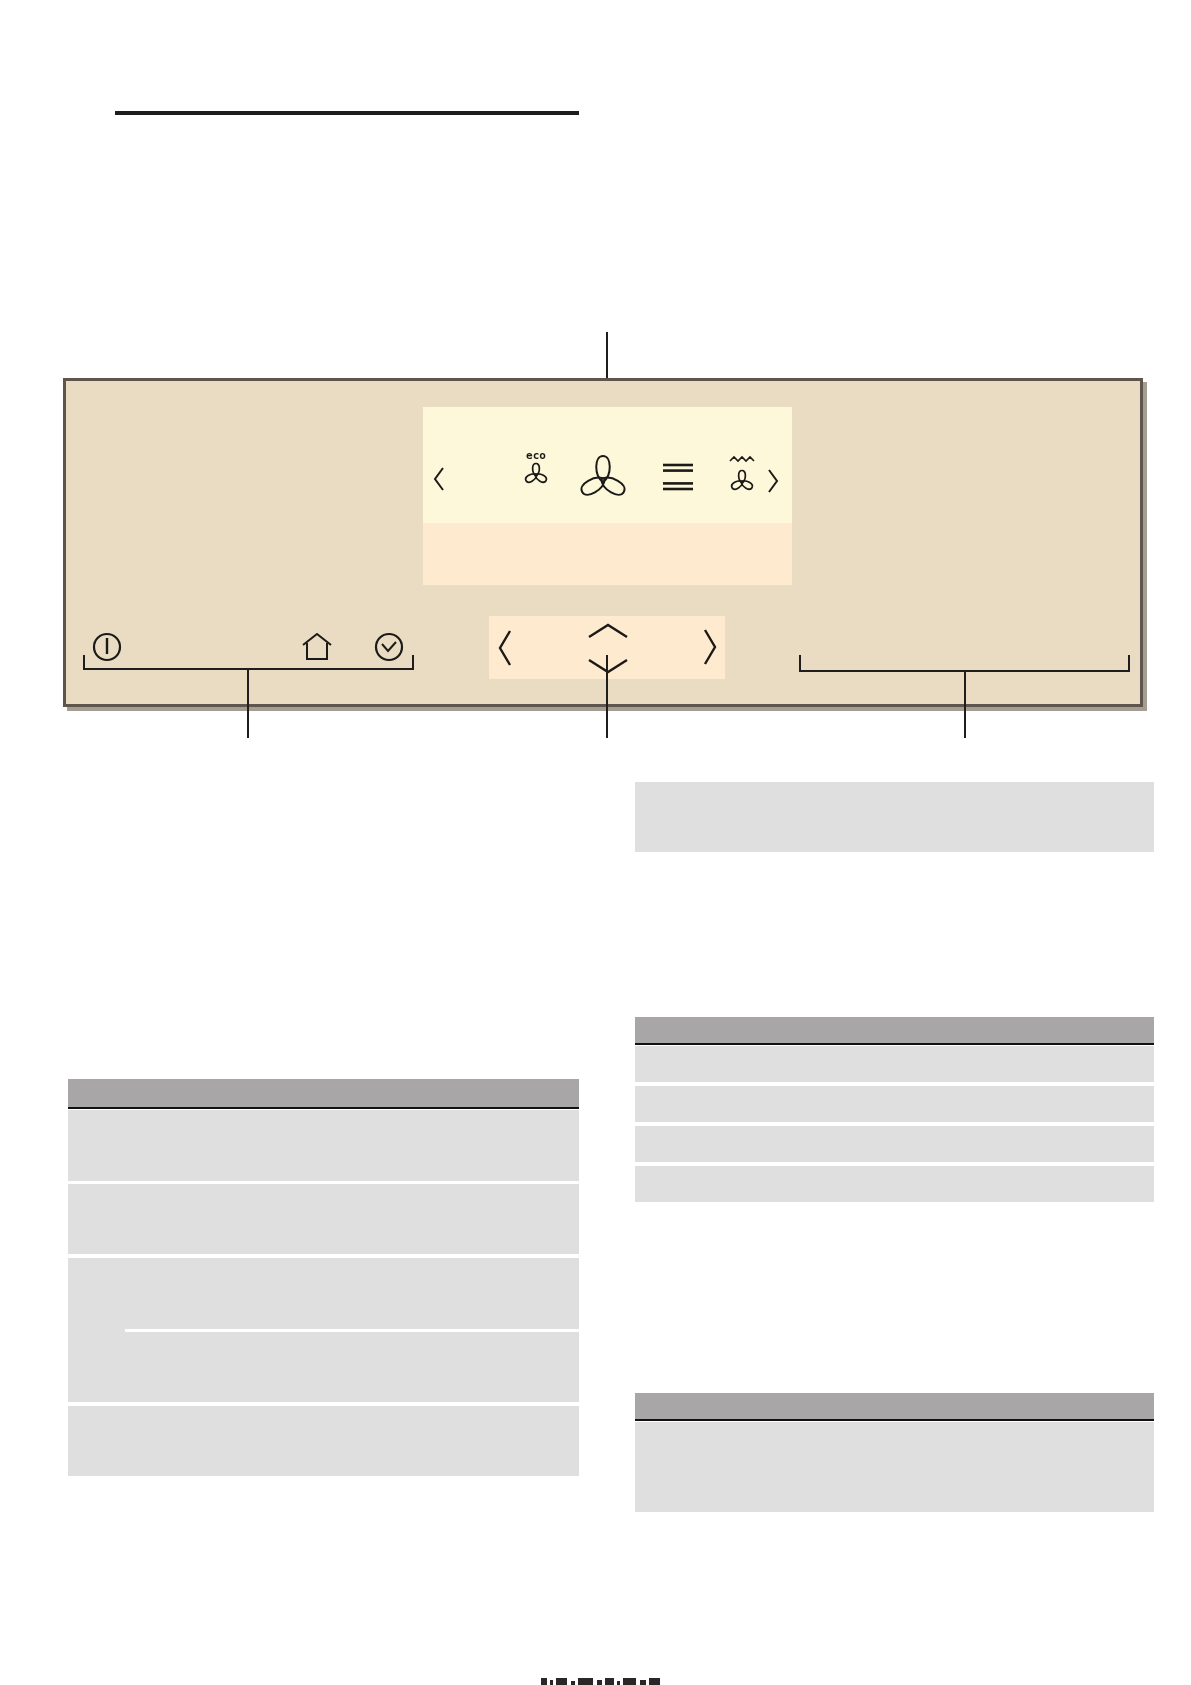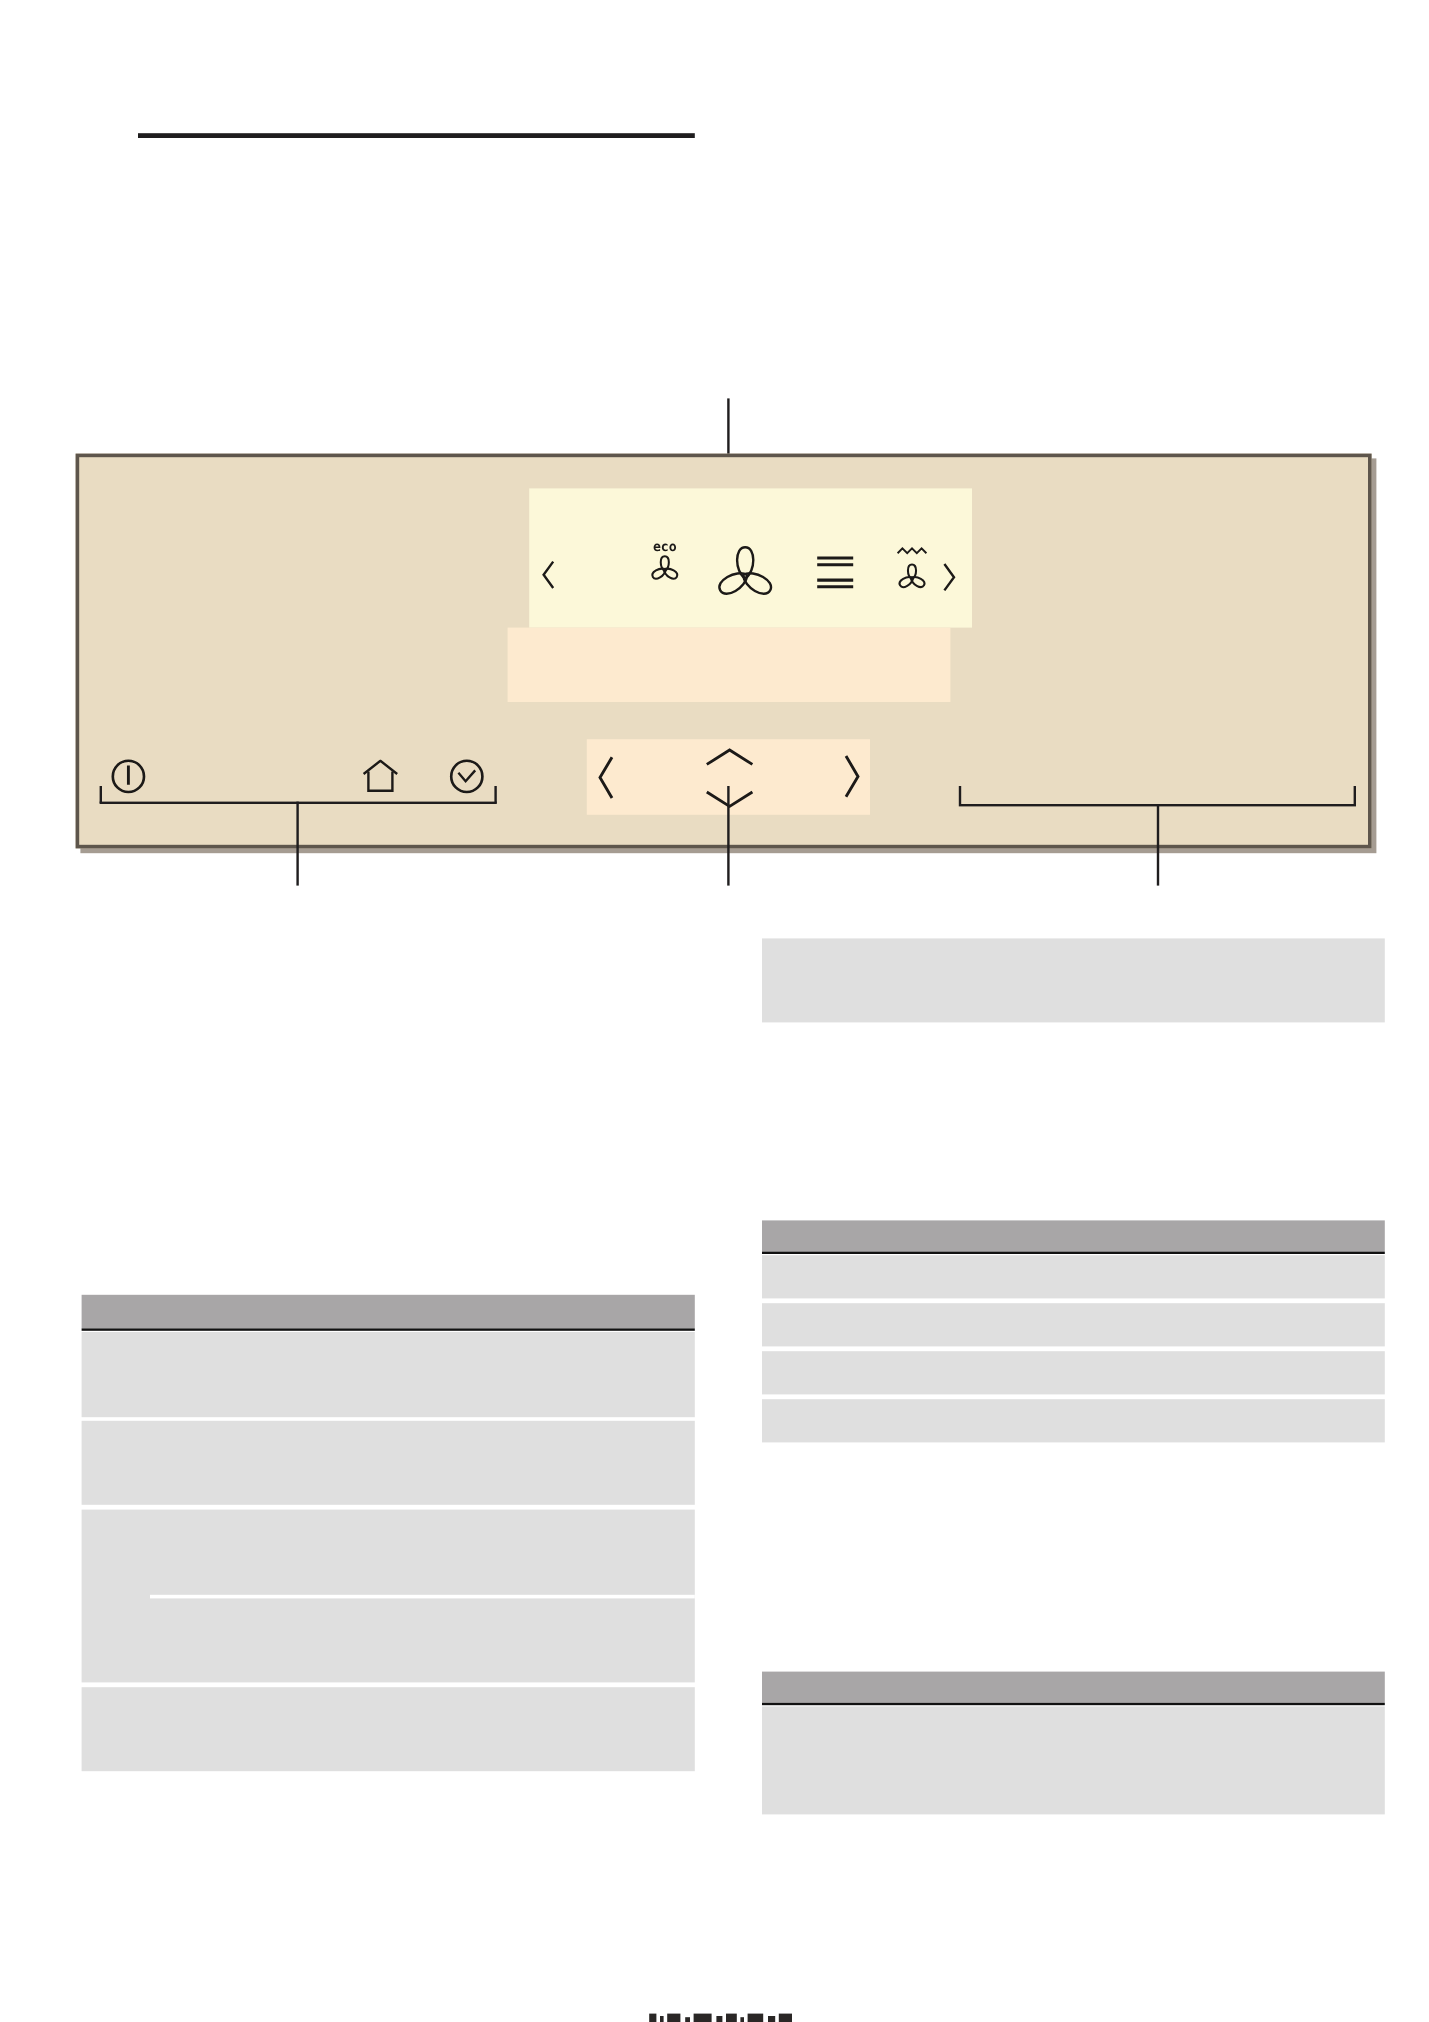--- a/index.html
+++ b/index.html
@@ -24,21 +24,21 @@
 
 <div class="page">
 
   <div class="abs" style="left:115px;top:70px;width:464px;height:40px;"></div>
   <div class="abs line" style="left:115px;top:111px;width:464px;height:4px;"></div>
 
   <div class="abs line" style="left:606px;top:332px;width:2px;height:68px;"></div>
 
   <div class="abs panel" style="left:63px;top:378px;width:1080px;height:329px;">
 
-    <div class="abs displaybox" style="left:375px;top:26px;width:369px;height:116px;">
+    <div class="abs displaybox" style="left:357px;top:26px;width:369px;height:116px;">
 
       <div class="abs" style="left:10px;top:60px;">
         <svg width="12" height="24" viewBox="0 0 12 24">
             <polyline points="10,1 2,12 10,23" fill="none" stroke="#1c1a18" stroke-width="2"></polyline>
           </svg>
       </div>
 
       <div class="abs" style="left:94px;top:44px;width:38px;text-align:center;">
         <div class="eco-label">eco</div>
         <svg width="38" height="26" viewBox="-19 -14 38 26" style="margin:0 auto;">

